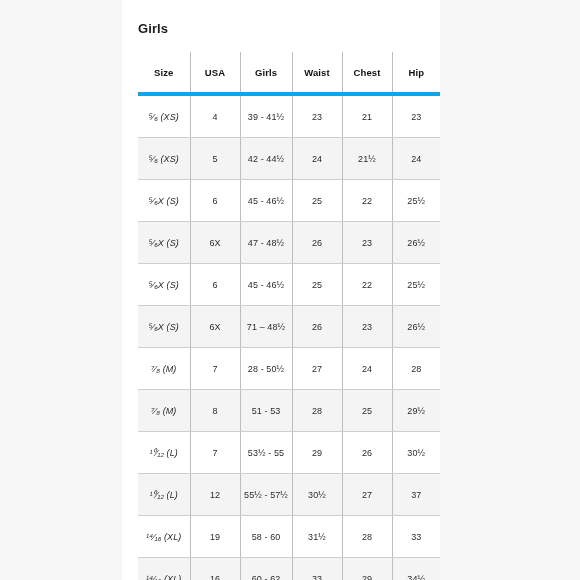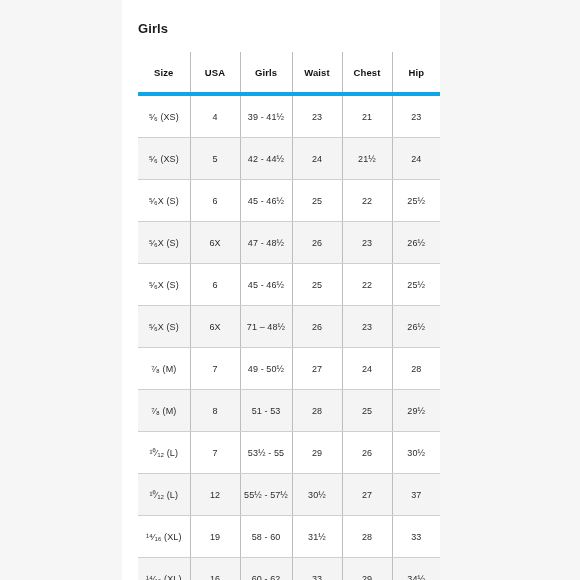--- a/index.html
+++ b/index.html
@@ -85,20 +85,21 @@
   
   col.c-size   { width: 52px; }
   col.c-usa    { width: 50px; }
   col.c-height { width: 52px; }
   col.c-chest  { width: 50px; }
   col.c-waist  { width: 50px; }
   col.c-hip    { width: 48px; }
 
   .frac {
     white-space: nowrap;
+    font-style: italic;
   }
 </style>
 </head>
 <body>
 
 <div class="page">
   <div class="card">
     <div class="card-inner">
 
       <h1 class="title">Girls</h1>
@@ -167,21 +168,21 @@
             <td class="frac">⁵⁄₆X (S)</td>
             <td>6X</td>
             <td>71 – 48½</td>
             <td>26</td>
             <td>23</td>
             <td>26½</td>
           </tr>
           <tr>
             <td class="frac">⁷⁄₈ (M)</td>
             <td>7</td>
-            <td>49 - 50½</td>
+            <td>28 - 50½</td>
             <td>27</td>
             <td>24</td>
             <td>28</td>
           </tr>
           <tr>
             <td class="frac">⁷⁄₈ (M)</td>
             <td>8</td>
             <td>51 - 53</td>
             <td>28</td>
             <td>25</td>

